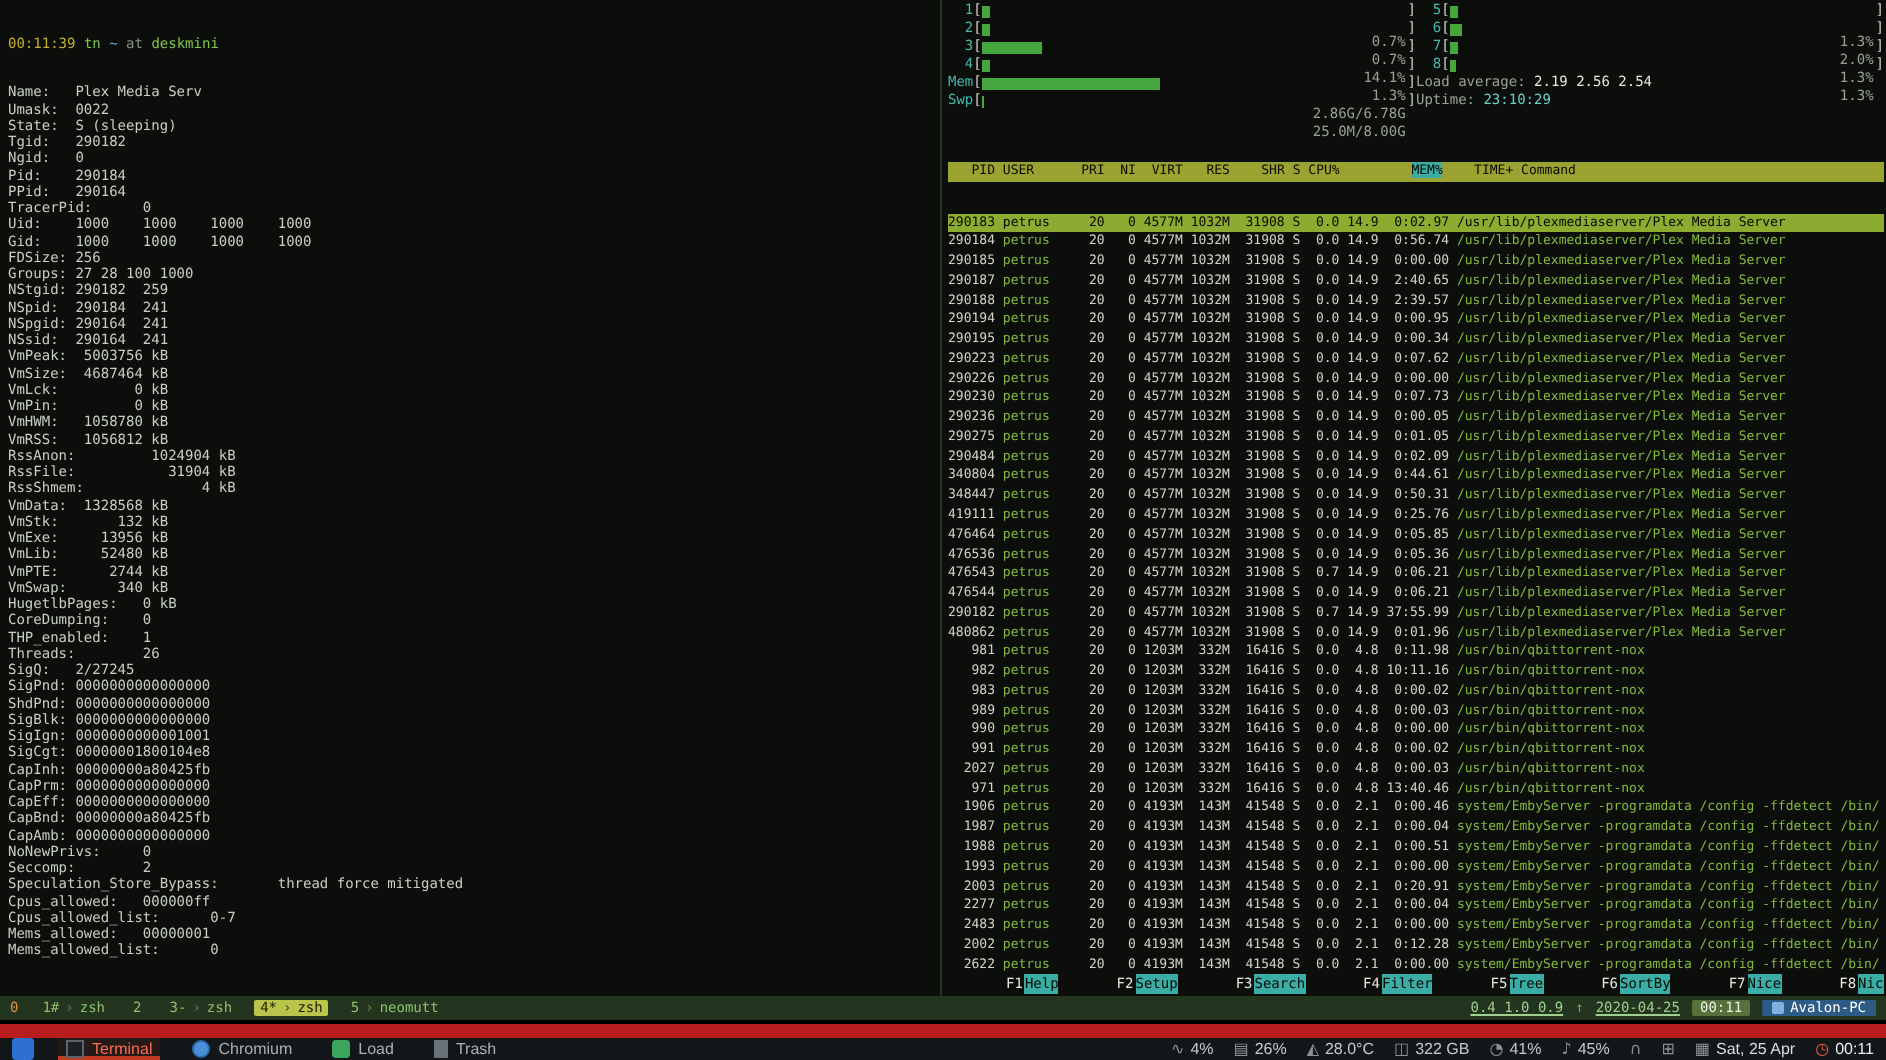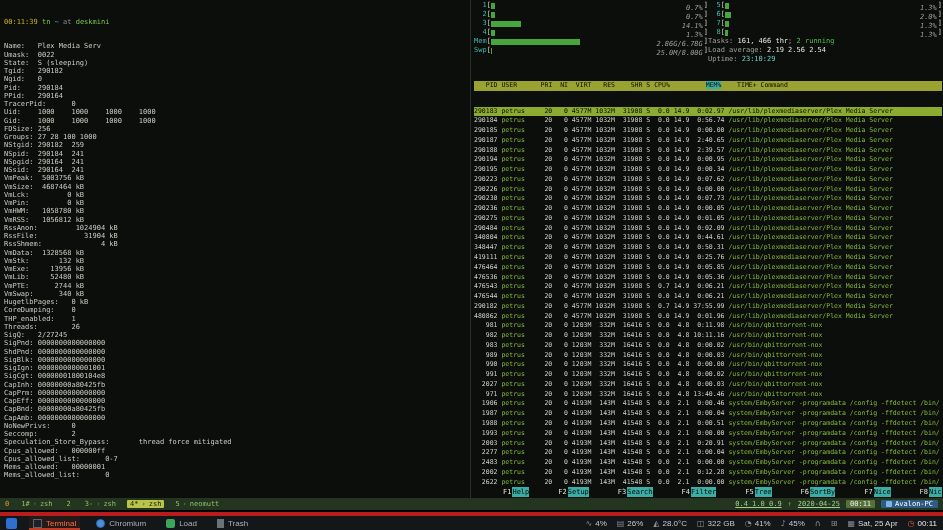--- a/index.html
+++ b/index.html
@@ -19,21 +19,21 @@
 
   
   .htop-top{display:flex;line-height:9px;}
   .mcol{width:234px;flex:none;}
   .mcol2{flex:1;}
   .meter{display:flex;height:9px;}
   .mlabel{color:#46b8ae;white-space:pre;}
   .mbrk{color:#cfd3c9;}
   .mbar{position:relative;flex:1;}
   .mfill{position:absolute;left:0;top:1.5px;bottom:1.5px;background:#46a53c;}
-  .mpct{position:absolute;right:1px;top:3px;color:#9aa095;font-style:italic;}
+  .mpct{position:absolute;right:1px;top:16px;color:#9aa095;}
   .iline{height:9px;white-space:pre;}
   .ilab{color:#9aa095;} .ival{color:#e4e8de;} .irun{color:#52c152;} .iup{color:#6ad0c8;}
 
   
   .htable{position:absolute;left:0;right:0;top:64px;bottom:11px;overflow:hidden;
           white-space:pre;font-size:6.5px;}
   .hhead{background:#9aa331;color:#0a0a00;line-height:9.5px;height:9.5px;}
   .hhead .sort{background:#3aaea6;margin-left:32px;}
   .prow{height:9.78px;line-height:9.78px;color:#cfd3c9;}
   .prow .c-user,.prow .c-cmd{color:#84b93e;}
@@ -58,21 +58,21 @@
   .twin.active .tsep{color:#3a4a00;}
   .tmux-right{display:flex;align-items:center;gap:6px;}
   .t-load,.t-date{color:#9fce8f;text-decoration:underline;}
   .t-up{color:#6fae4f;}
   .t-time{background:#57713d;color:#eef0e4;padding:0 4px;border-radius:1px;}
   .t-host{background:#2d5b86;color:#fff;padding:0 5px;border-radius:1px;display:flex;align-items:center;gap:3px;}
   .t-host-ico{width:6px;height:6px;background:#7fb2e0;display:inline-block;border-radius:1px;}
 
   
   .taskbar{position:absolute;left:0;top:512px;width:943px;height:18px;background:#14171a;
-           border-top:4px solid #b91c1c;display:flex;justify-content:space-between;align-items:center;
+           border-top:7px solid #b91c1c;display:flex;justify-content:space-between;align-items:center;
            padding:0 6px;box-sizing:border-box;font-family:"Liberation Sans",sans-serif;font-size:8px;}
   .tb-left{display:flex;align-items:center;gap:12px;height:100%;}
   .tb-launcher{width:11px;height:11px;border-radius:2px;background:#2f6fd0;flex:none;}
   .tb-app{display:flex;align-items:center;gap:4px;color:#a8b0b8;height:100%;padding:0 4px;}
   .tb-app.active{color:#ff6a4d;box-shadow:inset 0 -2px 0 #c03a24;background:#241a17;}
   .ico{width:9px;height:9px;flex:none;display:inline-block;}
   .ico-terminal{background:#1d2126;border:1px solid #5a646e;box-sizing:border-box;}
   .ico-chromium{border-radius:50%;background:#4a90d9;border:1px solid #2a6ab0;box-sizing:border-box;}
   .ico-chat{border-radius:2px;background:#3ba55c;}
   .ico-trash{background:#6a7278;width:7px;}
@@ -191,21 +191,20 @@
               <div class="meter">
                 <span class="mlabel">  8</span>
                 <span class="mbrk">[</span>
                 <span class="mbar">
                   <span class="mfill" style="width: 1.5%;"></span>
                   <span class="mpct">1.3%</span>
                 </span>
                 <span class="mbrk">]</span>
               </div>
             </div>
-          <div class="iline"><span class="ilab">Tasks: </span><span class="ival">161, 466 thr</span><span class="ilab">; </span><span class="irun">2 running</span></div>
           <div class="iline"><span class="ilab">Load average: </span><span class="ival">2.19 2.56 2.54</span></div>
           <div class="iline"><span class="ilab">Uptime: </span><span class="iup">23:10:29</span></div>
         </div>
       </div>
       <div class="htable">
         <div class="hhead"><span>   PID</span> <span>USER     </span> <span>PRI</span> <span> NI</span> <span> VIRT</span> <span>  RES</span> <span>   SHR</span> <span>S</span> <span>CPU%</span> <span class="sort">MEM%</span> <span>   TIME+</span> <span>Command</span></div>
         <div><div class="prow selected"><span>290183 </span><span class="c-user">petrus    </span><span> 20 </span><span>  0 </span><span>4577M </span><span>1032M </span><span> 31908 </span><span>S </span><span> 0.0 </span><span>14.9 </span><span> 0:02.97 </span><span class="c-cmd">/usr/lib/plexmediaserver/Plex Media Server</span></div><div class="prow"><span>290184 </span><span class="c-user">petrus    </span><span> 20 </span><span>  0 </span><span>4577M </span><span>1032M </span><span> 31908 </span><span>S </span><span> 0.0 </span><span>14.9 </span><span> 0:56.74 </span><span class="c-cmd">/usr/lib/plexmediaserver/Plex Media Server</span></div><div class="prow"><span>290185 </span><span class="c-user">petrus    </span><span> 20 </span><span>  0 </span><span>4577M </span><span>1032M </span><span> 31908 </span><span>S </span><span> 0.0 </span><span>14.9 </span><span> 0:00.00 </span><span class="c-cmd">/usr/lib/plexmediaserver/Plex Media Server</span></div><div class="prow"><span>290187 </span><span class="c-user">petrus    </span><span> 20 </span><span>  0 </span><span>4577M </span><span>1032M </span><span> 31908 </span><span>S </span><span> 0.0 </span><span>14.9 </span><span> 2:40.65 </span><span class="c-cmd">/usr/lib/plexmediaserver/Plex Media Server</span></div><div class="prow"><span>290188 </span><span class="c-user">petrus    </span><span> 20 </span><span>  0 </span><span>4577M </span><span>1032M </span><span> 31908 </span><span>S </span><span> 0.0 </span><span>14.9 </span><span> 2:39.57 </span><span class="c-cmd">/usr/lib/plexmediaserver/Plex Media Server</span></div><div class="prow"><span>290194 </span><span class="c-user">petrus    </span><span> 20 </span><span>  0 </span><span>4577M </span><span>1032M </span><span> 31908 </span><span>S </span><span> 0.0 </span><span>14.9 </span><span> 0:00.95 </span><span class="c-cmd">/usr/lib/plexmediaserver/Plex Media Server</span></div><div class="prow"><span>290195 </span><span class="c-user">petrus    </span><span> 20 </span><span>  0 </span><span>4577M </span><span>1032M </span><span> 31908 </span><span>S </span><span> 0.0 </span><span>14.9 </span><span> 0:00.34 </span><span class="c-cmd">/usr/lib/plexmediaserver/Plex Media Server</span></div><div class="prow"><span>290223 </span><span class="c-user">petrus    </span><span> 20 </span><span>  0 </span><span>4577M </span><span>1032M </span><span> 31908 </span><span>S </span><span> 0.0 </span><span>14.9 </span><span> 0:07.62 </span><span class="c-cmd">/usr/lib/plexmediaserver/Plex Media Server</span></div><div class="prow"><span>290226 </span><span class="c-user">petrus    </span><span> 20 </span><span>  0 </span><span>4577M </span><span>1032M </span><span> 31908 </span><span>S </span><span> 0.0 </span><span>14.9 </span><span> 0:00.00 </span><span class="c-cmd">/usr/lib/plexmediaserver/Plex Media Server</span></div><div class="prow"><span>290230 </span><span class="c-user">petrus    </span><span> 20 </span><span>  0 </span><span>4577M </span><span>1032M </span><span> 31908 </span><span>S </span><span> 0.0 </span><span>14.9 </span><span> 0:07.73 </span><span class="c-cmd">/usr/lib/plexmediaserver/Plex Media Server</span></div><div class="prow"><span>290236 </span><span class="c-user">petrus    </span><span> 20 </span><span>  0 </span><span>4577M </span><span>1032M </span><span> 31908 </span><span>S </span><span> 0.0 </span><span>14.9 </span><span> 0:00.05 </span><span class="c-cmd">/usr/lib/plexmediaserver/Plex Media Server</span></div><div class="prow"><span>290275 </span><span class="c-user">petrus    </span><span> 20 </span><span>  0 </span><span>4577M </span><span>1032M </span><span> 31908 </span><span>S </span><span> 0.0 </span><span>14.9 </span><span> 0:01.05 </span><span class="c-cmd">/usr/lib/plexmediaserver/Plex Media Server</span></div><div class="prow"><span>290484 </span><span class="c-user">petrus    </span><span> 20 </span><span>  0 </span><span>4577M </span><span>1032M </span><span> 31908 </span><span>S </span><span> 0.0 </span><span>14.9 </span><span> 0:02.09 </span><span class="c-cmd">/usr/lib/plexmediaserver/Plex Media Server</span></div><div class="prow"><span>340804 </span><span class="c-user">petrus    </span><span> 20 </span><span>  0 </span><span>4577M </span><span>1032M </span><span> 31908 </span><span>S </span><span> 0.0 </span><span>14.9 </span><span> 0:44.61 </span><span class="c-cmd">/usr/lib/plexmediaserver/Plex Media Server</span></div><div class="prow"><span>348447 </span><span class="c-user">petrus    </span><span> 20 </span><span>  0 </span><span>4577M </span><span>1032M </span><span> 31908 </span><span>S </span><span> 0.0 </span><span>14.9 </span><span> 0:50.31 </span><span class="c-cmd">/usr/lib/plexmediaserver/Plex Media Server</span></div><div class="prow"><span>419111 </span><span class="c-user">petrus    </span><span> 20 </span><span>  0 </span><span>4577M </span><span>1032M </span><span> 31908 </span><span>S </span><span> 0.0 </span><span>14.9 </span><span> 0:25.76 </span><span class="c-cmd">/usr/lib/plexmediaserver/Plex Media Server</span></div><div class="prow"><span>476464 </span><span class="c-user">petrus    </span><span> 20 </span><span>  0 </span><span>4577M </span><span>1032M </span><span> 31908 </span><span>S </span><span> 0.0 </span><span>14.9 </span><span> 0:05.85 </span><span class="c-cmd">/usr/lib/plexmediaserver/Plex Media Server</span></div><div class="prow"><span>476536 </span><span class="c-user">petrus    </span><span> 20 </span><span>  0 </span><span>4577M </span><span>1032M </span><span> 31908 </span><span>S </span><span> 0.0 </span><span>14.9 </span><span> 0:05.36 </span><span class="c-cmd">/usr/lib/plexmediaserver/Plex Media Server</span></div><div class="prow"><span>476543 </span><span class="c-user">petrus    </span><span> 20 </span><span>  0 </span><span>4577M </span><span>1032M </span><span> 31908 </span><span>S </span><span> 0.7 </span><span>14.9 </span><span> 0:06.21 </span><span class="c-cmd">/usr/lib/plexmediaserver/Plex Media Server</span></div><div class="prow"><span>476544 </span><span class="c-user">petrus    </span><span> 20 </span><span>  0 </span><span>4577M </span><span>1032M </span><span> 31908 </span><span>S </span><span> 0.0 </span><span>14.9 </span><span> 0:06.21 </span><span class="c-cmd">/usr/lib/plexmediaserver/Plex Media Server</span></div><div class="prow"><span>290182 </span><span class="c-user">petrus    </span><span> 20 </span><span>  0 </span><span>4577M </span><span>1032M </span><span> 31908 </span><span>S </span><span> 0.7 </span><span>14.9 </span><span>37:55.99 </span><span class="c-cmd">/usr/lib/plexmediaserver/Plex Media Server</span></div><div class="prow"><span>480862 </span><span class="c-user">petrus    </span><span> 20 </span><span>  0 </span><span>4577M </span><span>1032M </span><span> 31908 </span><span>S </span><span> 0.0 </span><span>14.9 </span><span> 0:01.96 </span><span class="c-cmd">/usr/lib/plexmediaserver/Plex Media Server</span></div><div class="prow"><span>   981 </span><span class="c-user">petrus    </span><span> 20 </span><span>  0 </span><span>1203M </span><span> 332M </span><span> 16416 </span><span>S </span><span> 0.0 </span><span> 4.8 </span><span> 0:11.98 </span><span class="c-cmd">/usr/bin/qbittorrent-nox</span></div><div class="prow"><span>   982 </span><span class="c-user">petrus    </span><span> 20 </span><span>  0 </span><span>1203M </span><span> 332M </span><span> 16416 </span><span>S </span><span> 0.0 </span><span> 4.8 </span><span>10:11.16 </span><span class="c-cmd">/usr/bin/qbittorrent-nox</span></div><div class="prow"><span>   983 </span><span class="c-user">petrus    </span><span> 20 </span><span>  0 </span><span>1203M </span><span> 332M </span><span> 16416 </span><span>S </span><span> 0.0 </span><span> 4.8 </span><span> 0:00.02 </span><span class="c-cmd">/usr/bin/qbittorrent-nox</span></div><div class="prow"><span>   989 </span><span class="c-user">petrus    </span><span> 20 </span><span>  0 </span><span>1203M </span><span> 332M </span><span> 16416 </span><span>S </span><span> 0.0 </span><span> 4.8 </span><span> 0:00.03 </span><span class="c-cmd">/usr/bin/qbittorrent-nox</span></div><div class="prow"><span>   990 </span><span class="c-user">petrus    </span><span> 20 </span><span>  0 </span><span>1203M </span><span> 332M </span><span> 16416 </span><span>S </span><span> 0.0 </span><span> 4.8 </span><span> 0:00.00 </span><span class="c-cmd">/usr/bin/qbittorrent-nox</span></div><div class="prow"><span>   991 </span><span class="c-user">petrus    </span><span> 20 </span><span>  0 </span><span>1203M </span><span> 332M </span><span> 16416 </span><span>S </span><span> 0.0 </span><span> 4.8 </span><span> 0:00.02 </span><span class="c-cmd">/usr/bin/qbittorrent-nox</span></div><div class="prow"><span>  2027 </span><span class="c-user">petrus    </span><span> 20 </span><span>  0 </span><span>1203M </span><span> 332M </span><span> 16416 </span><span>S </span><span> 0.0 </span><span> 4.8 </span><span> 0:00.03 </span><span class="c-cmd">/usr/bin/qbittorrent-nox</span></div><div class="prow"><span>   971 </span><span class="c-user">petrus    </span><span> 20 </span><span>  0 </span><span>1203M </span><span> 332M </span><span> 16416 </span><span>S </span><span> 0.0 </span><span> 4.8 </span><span>13:40.46 </span><span class="c-cmd">/usr/bin/qbittorrent-nox</span></div><div class="prow"><span>  1906 </span><span class="c-user">petrus    </span><span> 20 </span><span>  0 </span><span>4193M </span><span> 143M </span><span> 41548 </span><span>S </span><span> 0.0 </span><span> 2.1 </span><span> 0:00.46 </span><span class="c-cmd">system/EmbyServer -programdata /config -ffdetect /bin/</span></div><div class="prow"><span>  1987 </span><span class="c-user">petrus    </span><span> 20 </span><span>  0 </span><span>4193M </span><span> 143M </span><span> 41548 </span><span>S </span><span> 0.0 </span><span> 2.1 </span><span> 0:00.04 </span><span class="c-cmd">system/EmbyServer -programdata /config -ffdetect /bin/</span></div><div class="prow"><span>  1988 </span><span class="c-user">petrus    </span><span> 20 </span><span>  0 </span><span>4193M </span><span> 143M </span><span> 41548 </span><span>S </span><span> 0.0 </span><span> 2.1 </span><span> 0:00.51 </span><span class="c-cmd">system/EmbyServer -programdata /config -ffdetect /bin/</span></div><div class="prow"><span>  1993 </span><span class="c-user">petrus    </span><span> 20 </span><span>  0 </span><span>4193M </span><span> 143M </span><span> 41548 </span><span>S </span><span> 0.0 </span><span> 2.1 </span><span> 0:00.00 </span><span class="c-cmd">system/EmbyServer -programdata /config -ffdetect /bin/</span></div><div class="prow"><span>  2003 </span><span class="c-user">petrus    </span><span> 20 </span><span>  0 </span><span>4193M </span><span> 143M </span><span> 41548 </span><span>S </span><span> 0.0 </span><span> 2.1 </span><span> 0:20.91 </span><span class="c-cmd">system/EmbyServer -programdata /config -ffdetect /bin/</span></div><div class="prow"><span>  2277 </span><span class="c-user">petrus    </span><span> 20 </span><span>  0 </span><span>4193M </span><span> 143M </span><span> 41548 </span><span>S </span><span> 0.0 </span><span> 2.1 </span><span> 0:00.04 </span><span class="c-cmd">system/EmbyServer -programdata /config -ffdetect /bin/</span></div><div class="prow"><span>  2483 </span><span class="c-user">petrus    </span><span> 20 </span><span>  0 </span><span>4193M </span><span> 143M </span><span> 41548 </span><span>S </span><span> 0.0 </span><span> 2.1 </span><span> 0:00.00 </span><span class="c-cmd">system/EmbyServer -programdata /config -ffdetect /bin/</span></div><div class="prow"><span>  2002 </span><span class="c-user">petrus    </span><span> 20 </span><span>  0 </span><span>4193M </span><span> 143M </span><span> 41548 </span><span>S </span><span> 0.0 </span><span> 2.1 </span><span> 0:12.28 </span><span class="c-cmd">system/EmbyServer -programdata /config -ffdetect /bin/</span></div><div class="prow"><span>  2622 </span><span class="c-user">petrus    </span><span> 20 </span><span>  0 </span><span>4193M </span><span> 143M </span><span> 41548 </span><span>S </span><span> 0.0 </span><span> 2.1 </span><span> 0:00.00 </span><span class="c-cmd">system/EmbyServer -programdata /config -ffdetect /bin/</span></div></div>
       </div>
       <div class="fbar">
           <div class="fpair">

